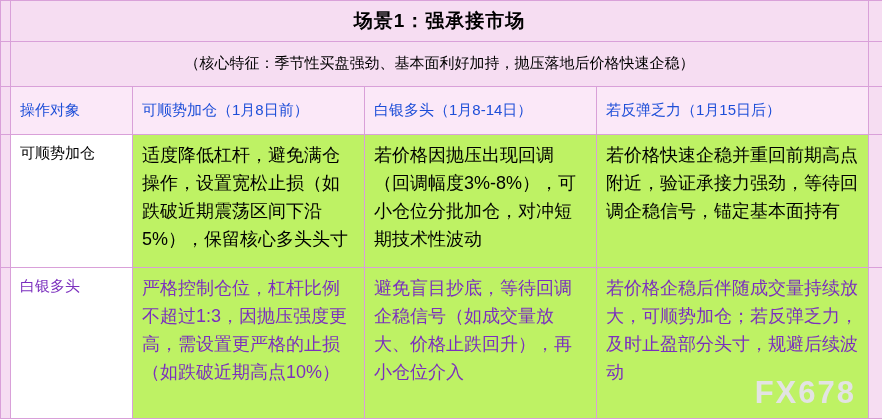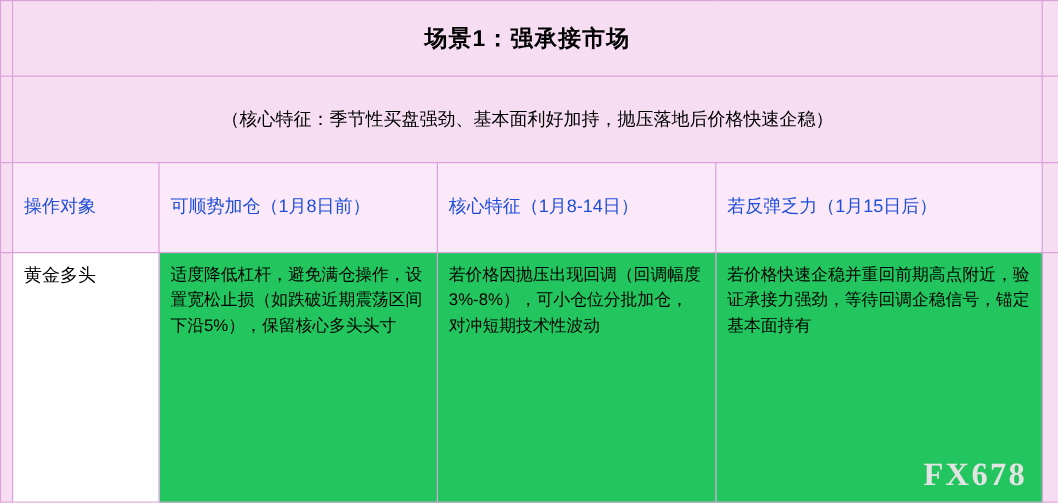--- a/index.html
+++ b/index.html
@@ -78,37 +78,37 @@
     background: #ffffff;
     font-size: 15px;
     color: #000000;
     vertical-align: top;
     padding-top: 9px !important;
   }
   .row-label.silver {
     color: #7b2fbe;
   }
   .body-cell {
-    background: #22c55e;
-    font-size: 14px;
+    background: #bef264;
+    font-size: 18px;
     line-height: 1.55;
     color: #000000;
   }
   .body-cell.silver {
     color: #7b2fbe;
   }
   .gold-row td { height: 128px; }
   .silver-row td { height: 145px; }
 
   .watermark {
     position: absolute;
     right: 26px;
     bottom: 8px;
-    font-family: Liberation Serif, serif;
-    font-size: 27px;
+    font-family: Liberation Sans, sans-serif;
+    font-size: 31px;
     font-weight: bold;
     color: #e3e3e3;
     letter-spacing: 2px;
     user-select: none;
     pointer-events: none;
   }
 </style>
 </head>
 <body>
 
@@ -130,28 +130,36 @@
       </tr>
       <tr>
         <td class="edge"></td>
         <td class="subtitle-cell" colspan="4">（核心特征：季节性买盘强劲、基本面利好加持，抛压落地后价格快速企稳）</td>
         <td class="edge"></td>
       </tr>
       <tr>
         <td class="edge"></td>
         <td class="header-cell">操作对象</td>
         <td class="header-cell">可顺势加仓（1月8日前）</td>
-        <td class="header-cell">核心特征（1月8-14日）</td>
+        <td class="header-cell">白银多头（1月8-14日）</td>
         <td class="header-cell">若反弹乏力（1月15日后）</td>
         <td class="edge"></td>
       </tr>
       <tr class="gold-row">
         <td class="edge"></td>
-        <td class="row-label">黄金多头</td>
+        <td class="row-label">可顺势加仓</td>
         <td class="body-cell">适度降低杠杆，避免满仓操作，设置宽松止损（如跌破近期震荡区间下沿5%），保留核心多头头寸</td>
         <td class="body-cell">若价格因抛压出现回调（回调幅度3%-8%），可小仓位分批加仓，对冲短期技术性波动</td>
         <td class="body-cell">若价格快速企稳并重回前期高点附近，验证承接力强劲，等待回调企稳信号，锚定基本面持有</td>
+        <td class="edge"></td>
+      </tr>
+      <tr class="silver-row">
+        <td class="edge"></td>
+        <td class="row-label silver">白银多头</td>
+        <td class="body-cell silver">严格控制仓位，杠杆比例不超过1:3，因抛压强度更高，需设置更严格的止损（如跌破近期高点10%）</td>
+        <td class="body-cell silver">避免盲目抄底，等待回调企稳信号（如成交量放大、价格止跌回升），再小仓位介入</td>
+        <td class="body-cell silver">若价格企稳后伴随成交量持续放大，可顺势加仓；若反弹乏力，及时止盈部分头寸，规避后续波动</td>
         <td class="edge"></td>
       </tr>
     </tbody>
   </table>
   <div class="watermark">FX678</div>
 </div>
 
 </body></html>

